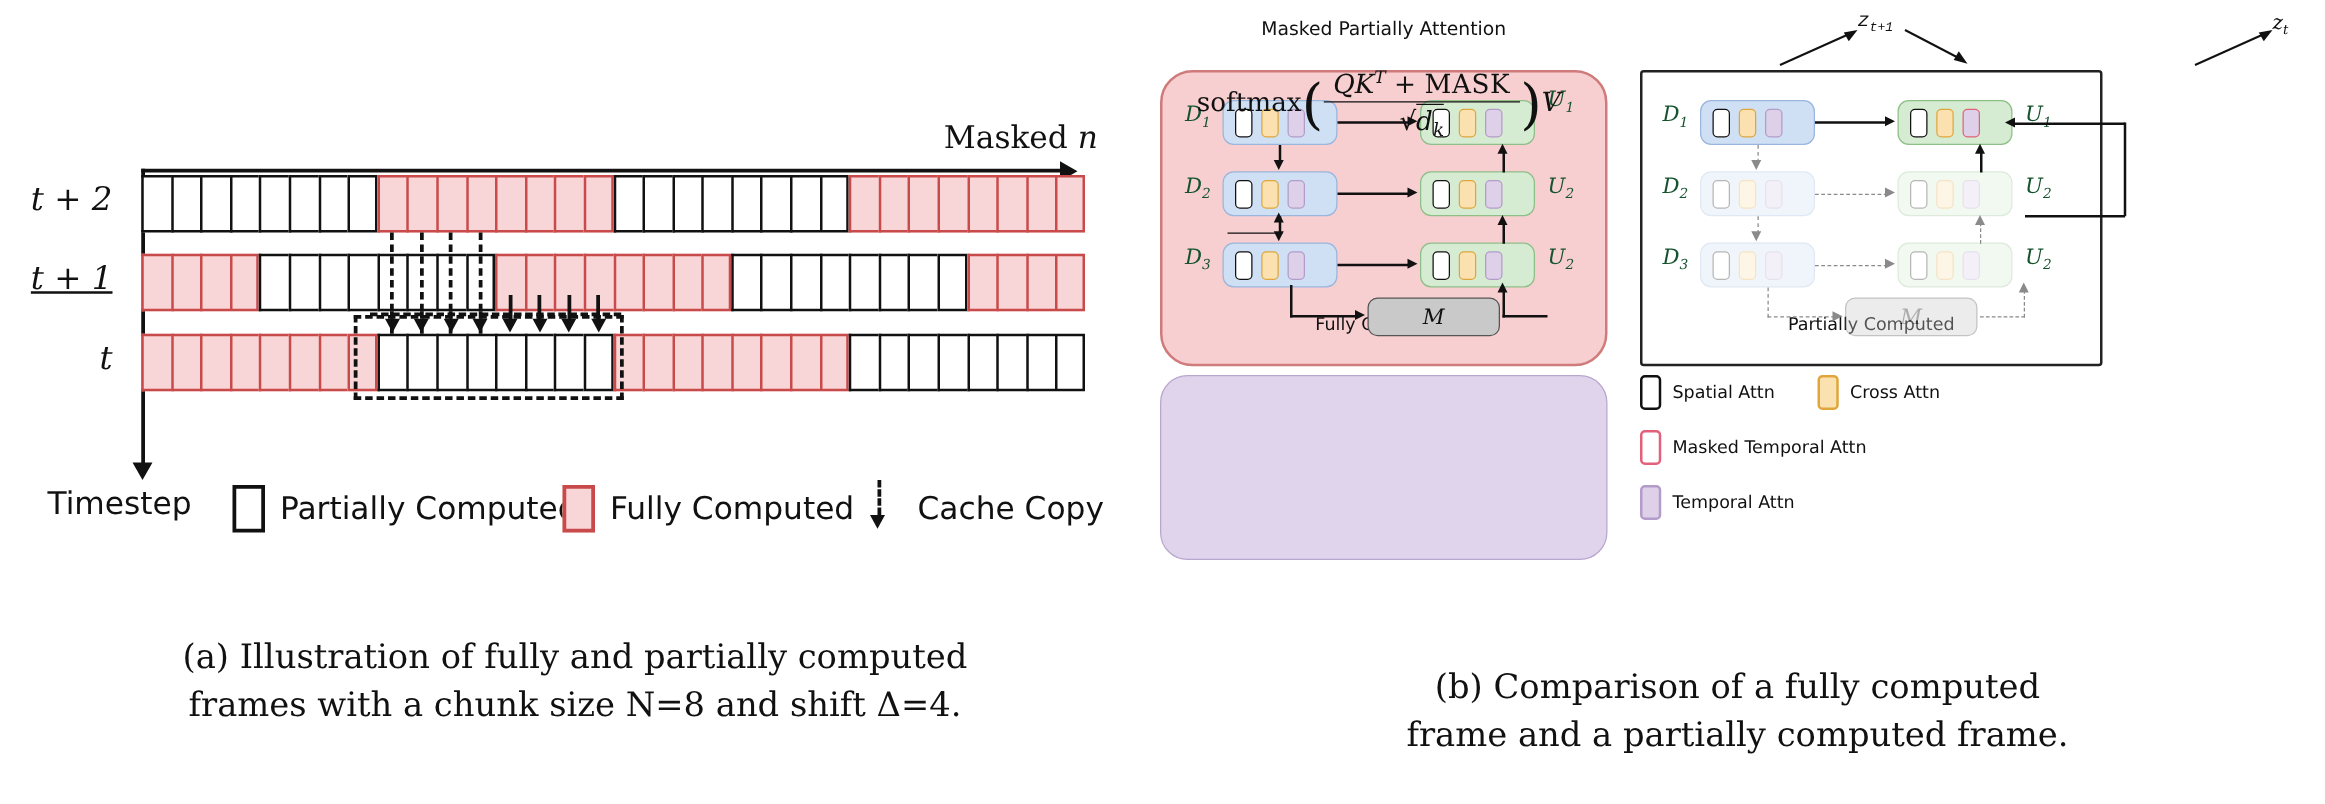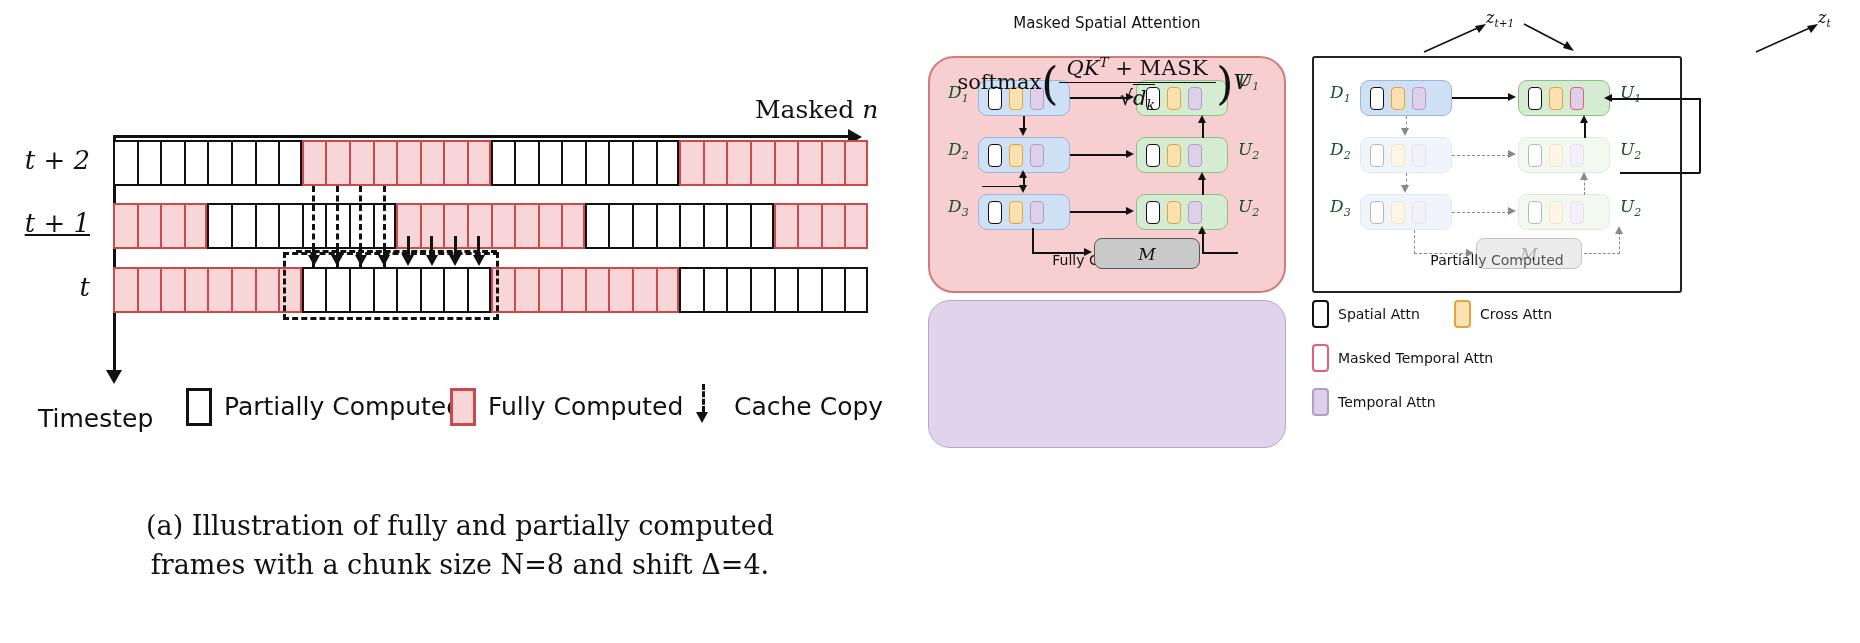--- a/index.html
+++ b/index.html
@@ -243,39 +243,39 @@
         <div class="dasharrow" style="left: 402px; top: 255px;"></div>
         <div class="dasharrow" style="left: 425.6px; top: 255px;"></div>
         <div class="dasharrow" style="left: 449.2px; top: 255px;"></div>
         <div class="dasharrow" style="left: 472.8px; top: 255px;"></div>
         <div style="position: absolute; left: 295.8px; top: 250px; width: 200.8px; border-top: 3px dashed rgb(17, 17, 17);"></div>
       </div>
 
     <div class="dashbox" style="left:283px;top:252px;width:210px;height:62px;"></div>
 
     <div id="legend-a">
-      <div class="lg-text" style="left:0px;top:16px;text-align:center;">Timestep</div>
+      <div class="lg-text" style="left:0px;top:0;text-align:center;">Timestep</div>
       <div class="sw-partial" style="left:148px;top:0px;"></div>
       <div class="lg-text" style="left:186px;top:4px;">Partially Computed</div>
       <div class="sw-full" style="left:412px;top:0px;"></div>
       <div class="lg-text" style="left:450px;top:4px;">Fully Computed</div>
       <div class="sw-dash" style="left:664px;top:-4px;"></div>
       <div class="sw-dash-head" style="left:658px;top:24px;"></div>
       <div class="lg-text" style="left:696px;top:4px;">Cache Copy</div>
     </div>
 
     <div class="caption" style="left:60px;top:506px;width:800px;">
       <div>(a) Illustration of fully and partially computed</div>
       <div>frames with a chunk size N=8 and shift Δ=4.</div>
     </div>
   </div>
 
   <div id="panel-b">
 
-    <div class="zlab" style="left:566px;top:8px;">
+    <div class="zlab" style="left:566px;top:8px;font-family:Liberation Mono, monospace;">
       <span>z</span><sub>t+1</sub>
     </div>
     <svg style="position:absolute;left:500px;top:22px;width:110px;height:34px;">
       <line x1="4" y1="30" x2="62" y2="4" stroke="#111" stroke-width="1.6"></line>
       <polygon points="66,2 55,4 59,11" fill="#111"></polygon>
     </svg>
     <svg style="position:absolute;left:600px;top:22px;width:80px;height:34px;">
       <line x1="4" y1="2" x2="50" y2="26" stroke="#111" stroke-width="1.6"></line>
       <polygon points="54,29 43,26 47,19" fill="#111"></polygon>
     </svg>
@@ -439,19 +439,23 @@
       <div class="li" style="left:26px;top:6px;">Spatial Attn</div>
       <div class="lg-sw" style="left:142px;top:0px;background:#fbe1b0;border:2px solid #e0a63c;"></div>
       <div class="li" style="left:168px;top:6px;">Cross Attn</div>
       <div class="lg-sw" style="left:0px;top:44px;background:#fff;border:2px solid #e2607a;"></div>
       <div class="li" style="left:26px;top:50px;">Masked Temporal Attn</div>
       <div class="lg-sw" style="left:0px;top:88px;background:#ddd0e8;border:2px solid #b39cc9;"></div>
       <div class="li" style="left:26px;top:94px;">Temporal Attn</div>
     </div>
 
     <div class="formula-box"></div>
-    <div class="formula-title" style="left:8px;width:358px;">Masked Spatial Attention</div>
+    <div class="formula-title" style="left:8px;width:358px;">Masked Partially Attention</div>
     <div class="formula" style="left:4px;width:358px;">
       <span>softmax</span><span class="paren">(</span><span class="frac"><span class="num"><span>QK</span><sup style="font-size:.65em">T</sup> <span>+</span> <span class="mask-sc">MASK</span></span><span class="den"><span>√</span><span class="sqrt-ovl"><span>d</span><sub style="font-size:.7em">k</sub></span></span></span><span class="paren">)</span><span style="font-style:italic">V</span>
     </div>
 
+    <div class="caption" style="left:60px;top:530px;width:820px;">
+      <div>(b) Comparison of a fully computed</div>
+      <div>frame and a partially computed frame.</div>
+    </div>
   </div>
 </div>
 
 </body></html>

